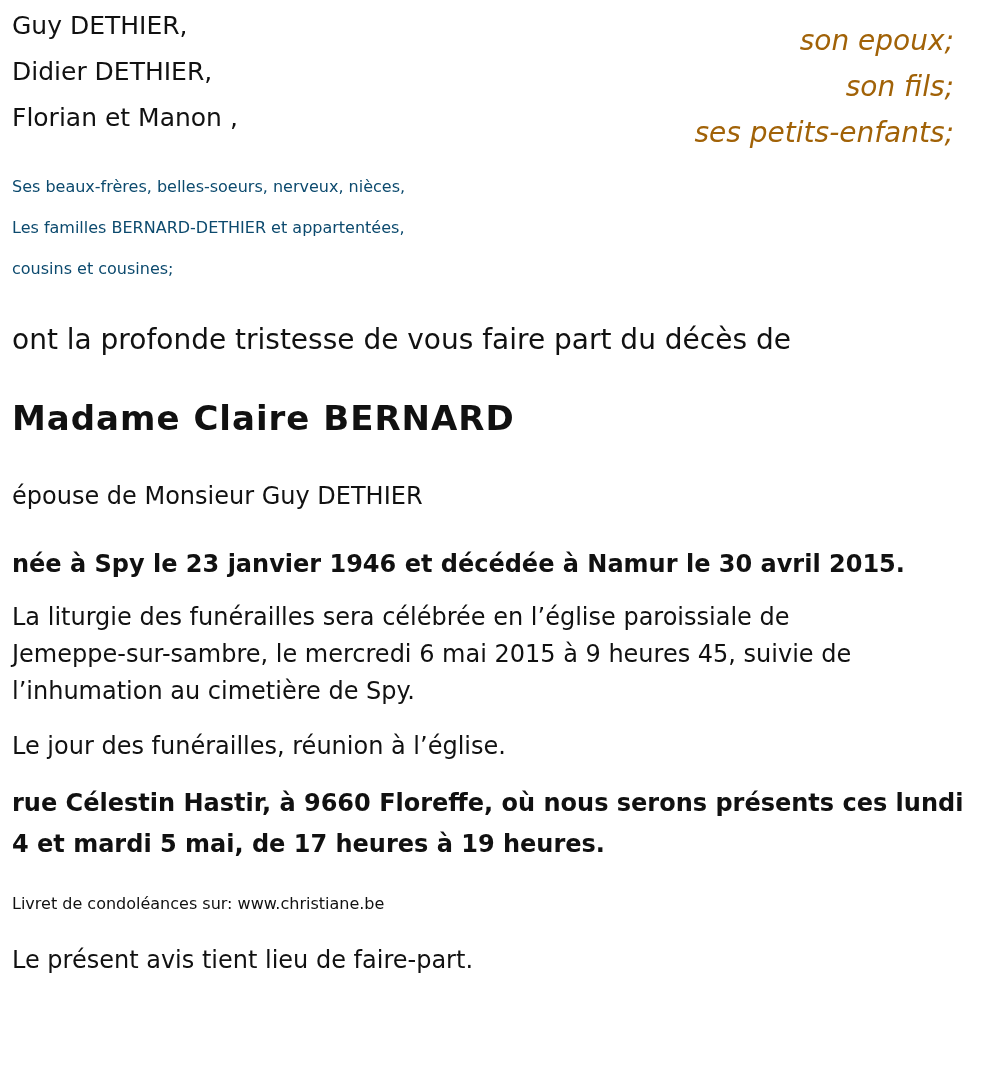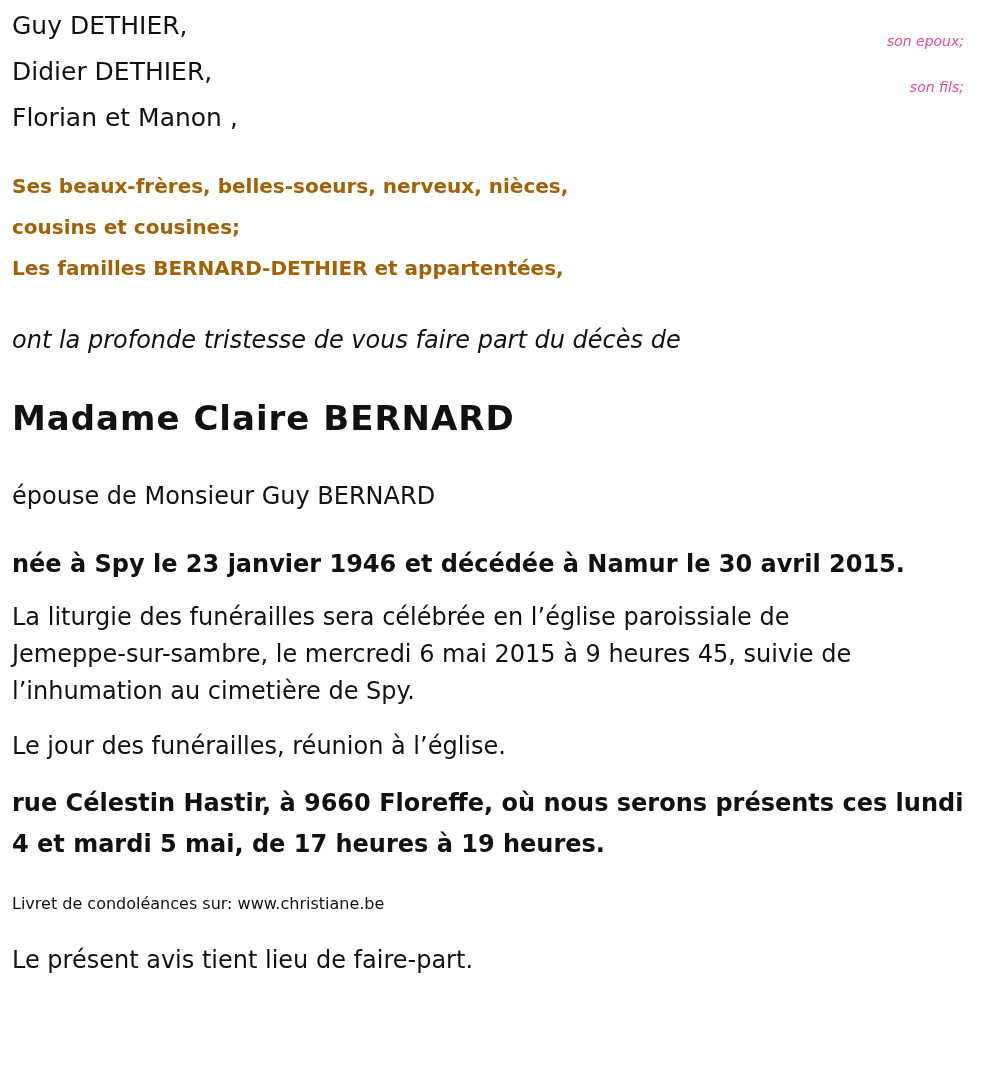--- a/index.html
+++ b/index.html
@@ -24,45 +24,43 @@
     position: relative;
     min-height: 46px;
   }
   .rel-name {
     font-size: 25px;
     line-height: 32px;
     color: #111;
   }
   .rel-rel {
     position: absolute;
-    right: 0;
+    right: 10px;
     font-style: italic;
-    font-size: 14px;
+    font-size: 28px;
     line-height: 26px;
-    color: #ec4899;
+    color: #a16207;
     white-space: nowrap;
   }
   .r1 .rel-rel { top: 18px; }
   .r2 .rel-rel { top: 18px; }
   .r3 .rel-rel { top: 18px; }
 
   .block {
-    font-size: 20px;
+    font-size: 16px;
     line-height: 41px;
-    color: #a16207;
-    font-weight: bold;
+    color: #0c4a6e;
   }
   .spacer-sm { height: 18px; }
   .spacer-md { height: 34px; }
   .spacer-lg { height: 40px; }
 
   .announce {
-    font-size: 24px;
+    font-size: 28px;
     line-height: 34px;
-    font-style: italic;
   }
   .deceased-name {
     font-size: 34px;
     font-weight: bold;
     letter-spacing: 1px;
     line-height: 42px;
   }
   .spouse-line {
     font-size: 24px;
     line-height: 34px;
@@ -101,39 +99,40 @@
     <div class="rel-rel">son epoux;</div>
   </div>
 
   <div class="rel-row r2">
     <div class="rel-name">Didier DETHIER,</div>
     <div class="rel-rel">son fils;</div>
   </div>
 
   <div class="rel-row r3">
     <div class="rel-name">Florian et Manon ,</div>
+    <div class="rel-rel">ses petits-enfants;</div>
   </div>
 
   <div class="spacer-sm"></div>
 
   <div class="block">Ses beaux-frères, belles-soeurs, nerveux, nièces,</div>
+  <div class="block">Les familles BERNARD-DETHIER et appartentées,</div>
   <div class="block">cousins et cousines;</div>
-  <div class="block">Les familles BERNARD-DETHIER et appartentées,</div>
 
   <div class="spacer-md"></div>
 
   <div class="announce">ont la profonde tristesse de vous faire part du décès de</div>
 
   <div class="spacer-lg"></div>
 
   <div class="deceased-name">Madame Claire BERNARD</div>
 
   <div class="spacer-lg"></div>
 
-  <div class="spouse-line">épouse de Monsieur Guy BERNARD</div>
+  <div class="spouse-line">épouse de Monsieur Guy DETHIER</div>
 
   <div class="spacer-md"></div>
 
   <div class="birth-line">née à Spy le 23 janvier 1946 et décédée à Namur le 30 avril 2015.</div>
 
   <div class="spacer-sm"></div>
 
   <div class="para">La liturgie des funérailles sera célébrée en l’église paroissiale de</div>
   <div class="para">Jemeppe-sur-sambre, le mercredi 6 mai 2015 à 9 heures 45, suivie de</div>
   <div class="para">l’inhumation au cimetière de Spy.</div>

